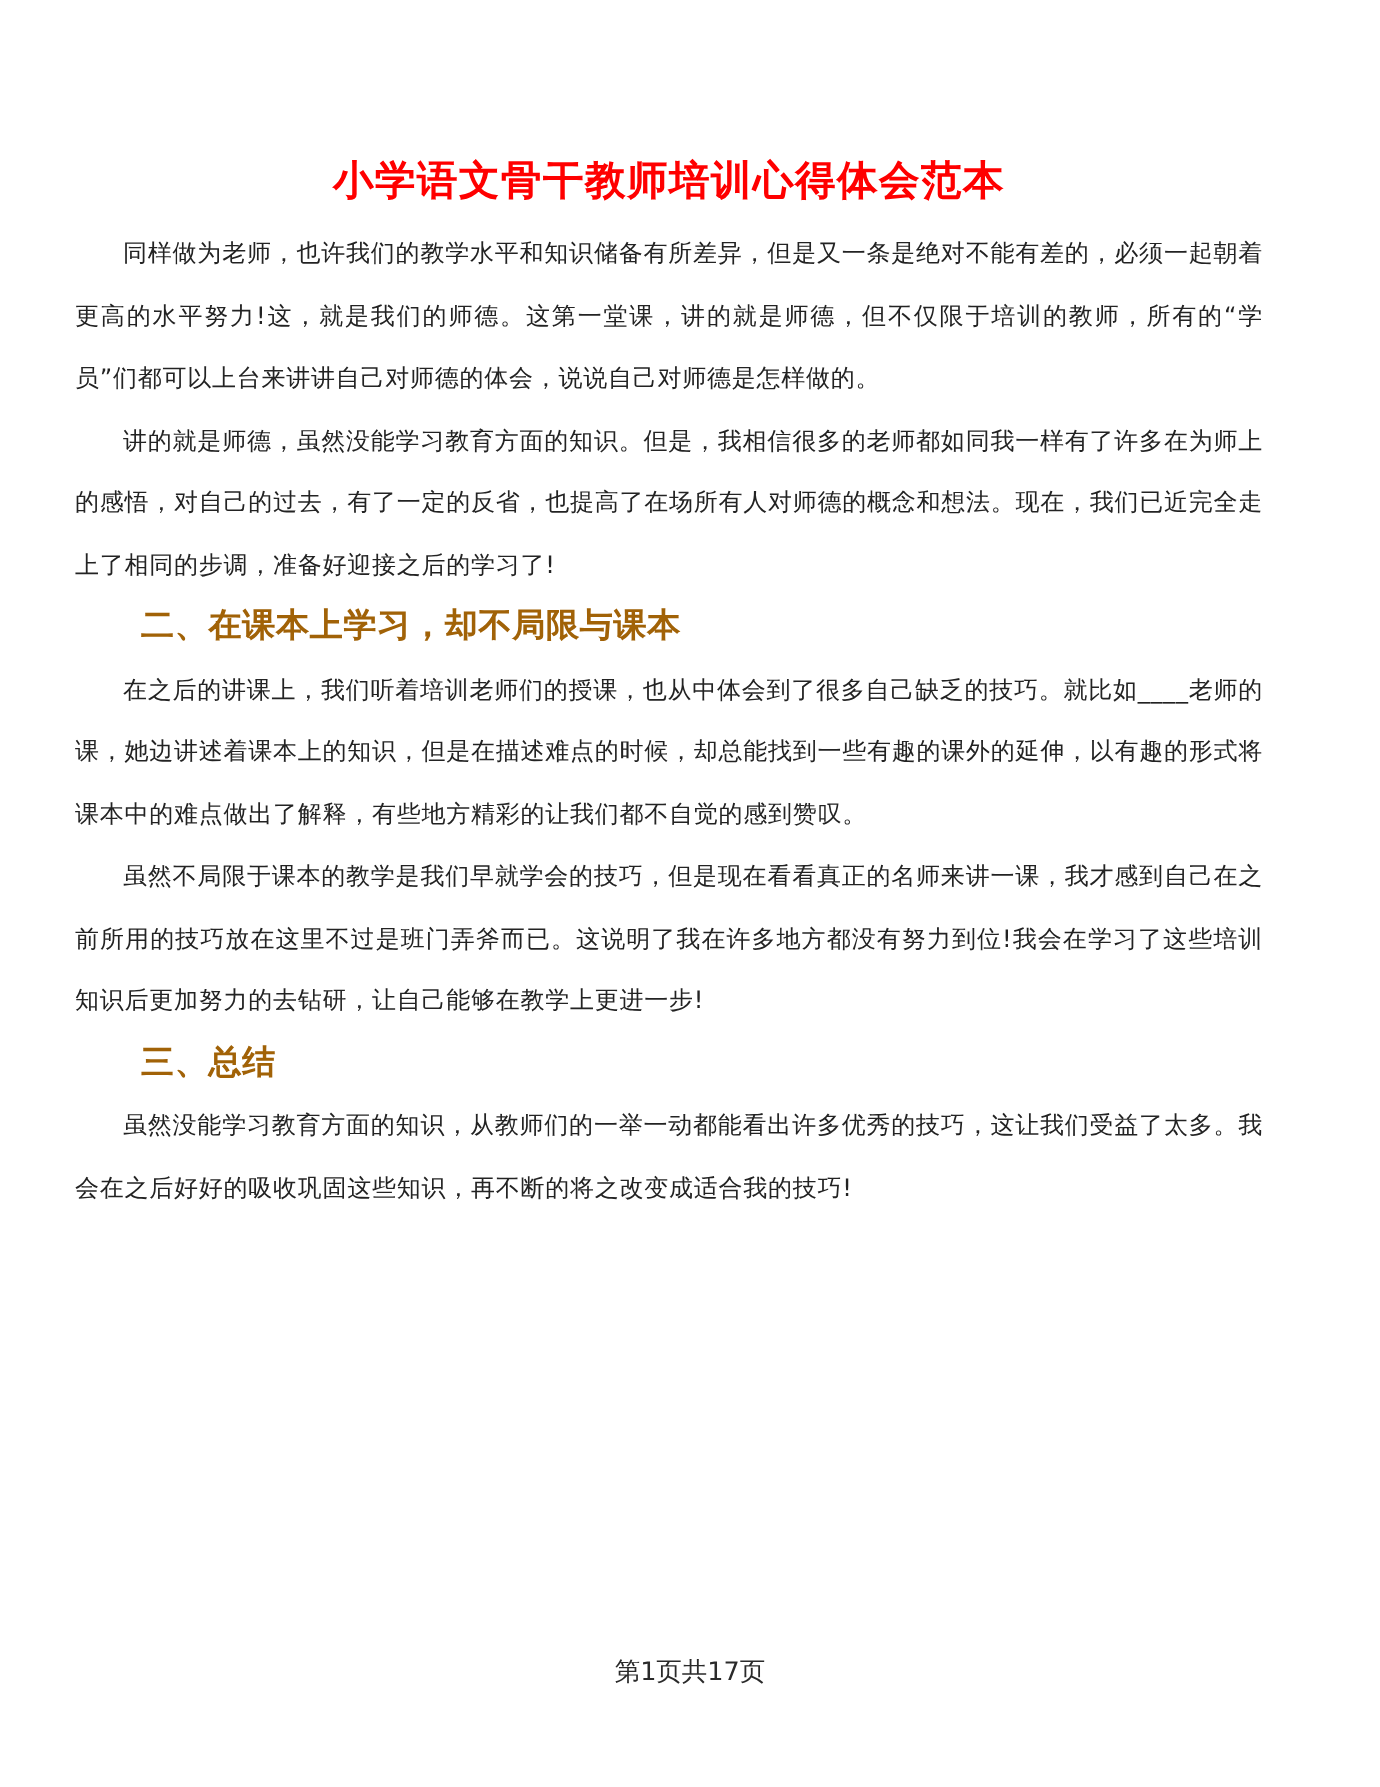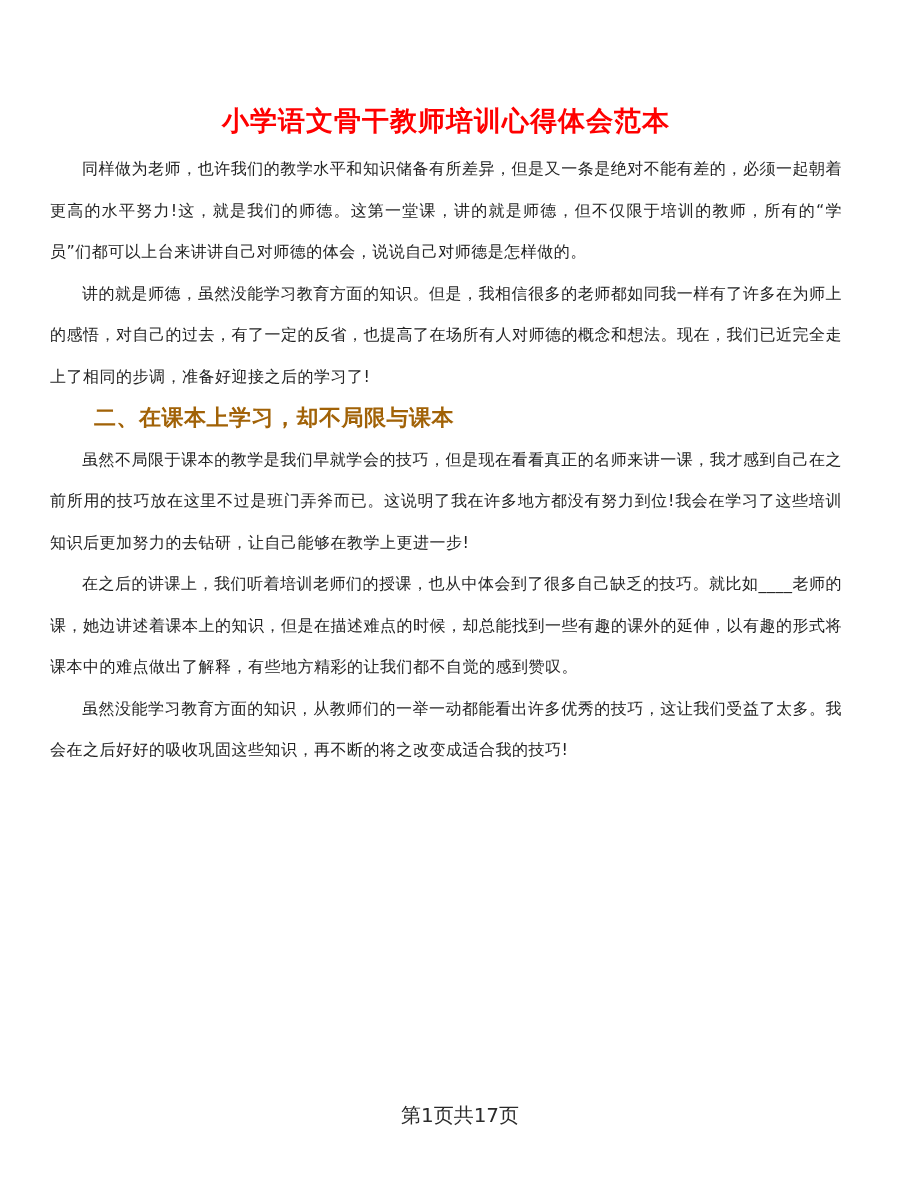--- a/index.html
+++ b/index.html
@@ -52,41 +52,42 @@
     color: #a16207;
     text-indent: 2em;
     letter-spacing: 0.5px;
   }
   .page-footer {
     position: absolute;
     left: 0;
     top: 1103px;
     width: 920px;
     text-align: center;
-    font-size: 20px;
+    font-size: 17px;
     line-height: 24px;
     color: #2a2a2a;
   }
 </style>
 </head>
 <body>
 
 <div class="page">
 
   <h1 class="doc-title" style="color: rgb(255, 0, 0);">小学语文骨干教师培训心得体会范本</h1>
 
   <p class="para">同样做为老师，也许我们的教学水平和知识储备有所差异，但是又一条是绝对不能有差的，必须一起朝着更高的水平努力!这，就是我们的师德。这第一堂课，讲的就是师德，但不仅限于培训的教师，所有的“学员”们都可以上台来讲讲自己对师德的体会，说说自己对师德是怎样做的。</p>
 
   <p class="para">讲的就是师德，虽然没能学习教育方面的知识。但是，我相信很多的老师都如同我一样有了许多在为师上的感悟，对自己的过去，有了一定的反省，也提高了在场所有人对师德的概念和想法。现在，我们已近完全走上了相同的步调，准备好迎接之后的学习了!</p>
 
   <h2 class="heading">二、在课本上学习，却不局限与课本</h2>
 
+  <p class="para">在之后的讲课上，我们听着培训老师们的授课，也从中体会到了很多自己缺乏的技巧。就比如____老师的课，她边讲述着课本上的知识，但是在描述难点的时候，却总能找到一些有趣的课外的延伸，以有趣的形式将课本中的难点做出了解释，有些地方精彩的让我们都不自觉的感到赞叹。</p>
+
   <p class="para">虽然不局限于课本的教学是我们早就学会的技巧，但是现在看看真正的名师来讲一课，我才感到自己在之前所用的技巧放在这里不过是班门弄斧而已。这说明了我在许多地方都没有努力到位!我会在学习了这些培训知识后更加努力的去钻研，让自己能够在教学上更进一步!</p>
 
-  <p class="para">在之后的讲课上，我们听着培训老师们的授课，也从中体会到了很多自己缺乏的技巧。就比如____老师的课，她边讲述着课本上的知识，但是在描述难点的时候，却总能找到一些有趣的课外的延伸，以有趣的形式将课本中的难点做出了解释，有些地方精彩的让我们都不自觉的感到赞叹。</p>
-
+  <h2 class="heading">三、总结</h2>
 
   <p class="para">虽然没能学习教育方面的知识，从教师们的一举一动都能看出许多优秀的技巧，这让我们受益了太多。我会在之后好好的吸收巩固这些知识，再不断的将之改变成适合我的技巧!</p>
 
 
   <div class="page-footer">第1页共17页</div>
 
 </div>
 
 </body></html>

